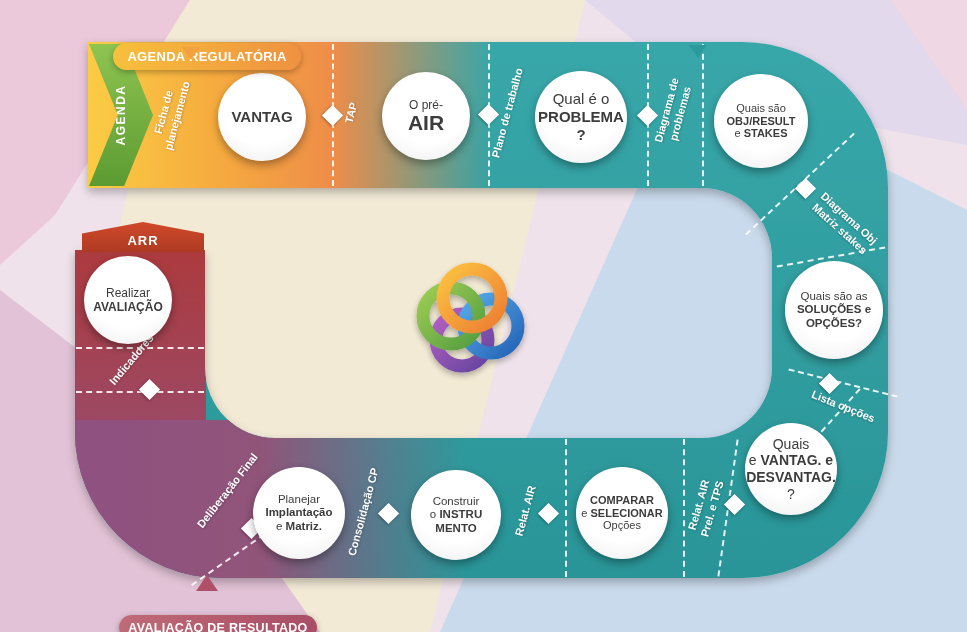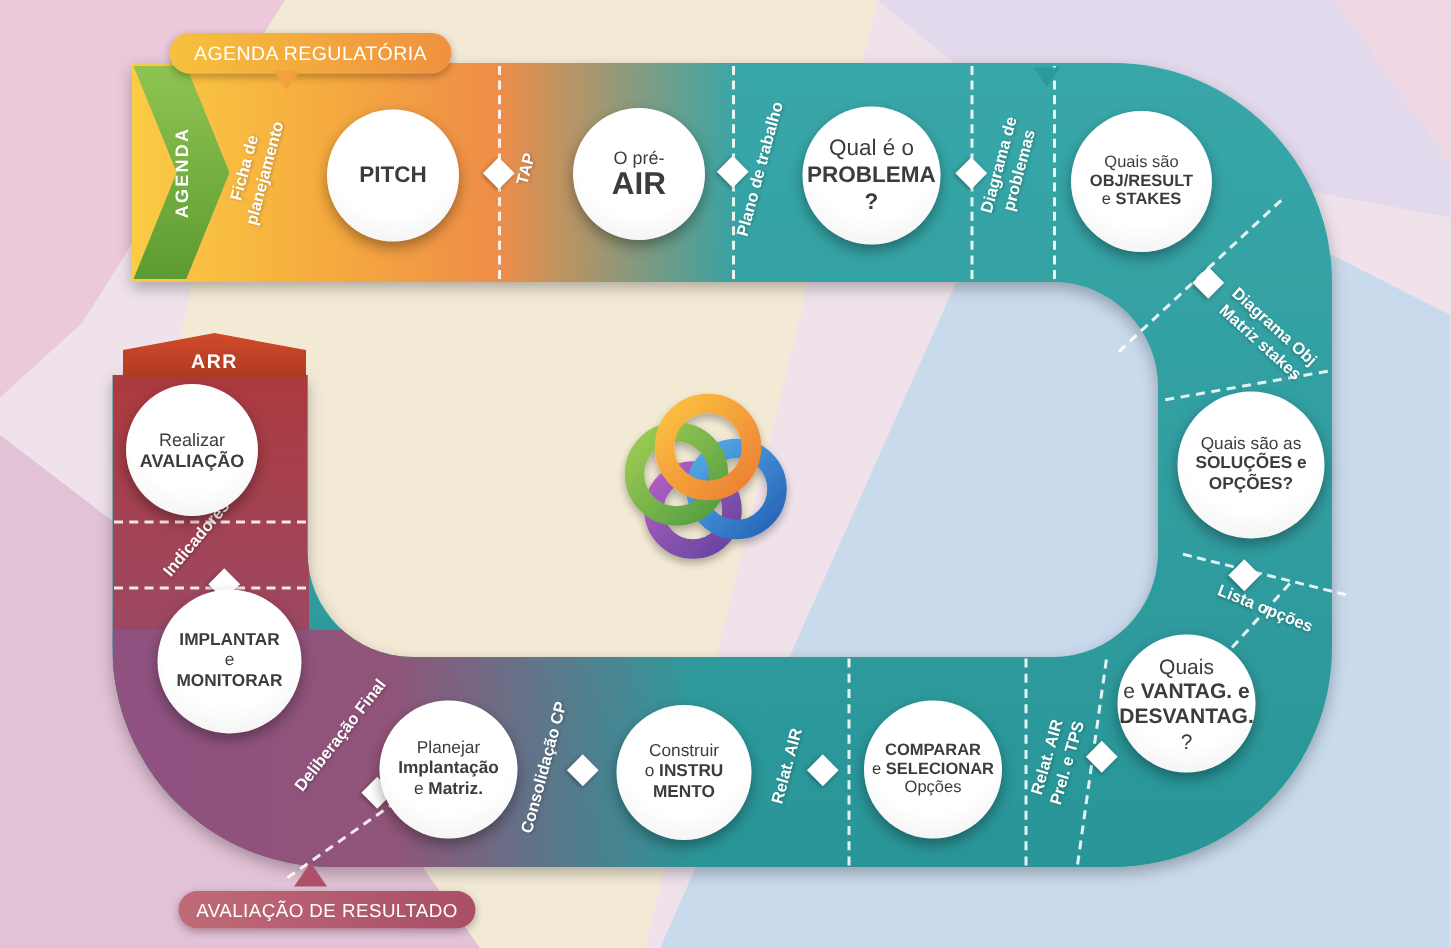--- a/index.html
+++ b/index.html
@@ -18,22 +18,22 @@
   
   .node{position:absolute;border-radius:50%;
     background:radial-gradient(circle at 50% 32%,#ffffff 58%,#ececec 100%);
     box-shadow:0 4px 9px rgba(0,0,0,.35);
     display:flex;flex-direction:column;align-items:center;justify-content:center;
     color:#3c3c3c;text-align:center;line-height:1.18;}
   .ln{white-space:nowrap;}
   .b{font-weight:700;}
   
   .badge{position:absolute;display:flex;align-items:center;justify-content:center;
-    color:#fff;font-weight:400;border-radius:14px;letter-spacing:.3px;
-    box-shadow:0 2px 6px rgba(0,0,0,.3);}
+    color:#fff;font-weight:700;border-radius:14px;letter-spacing:.3px;
+    box-shadow:0 2px 6px rgba(0,0,0,.3);margin-top:21px;}
   .tri{position:absolute;width:0;height:0;}
   #arr-badge{position:absolute;left:82px;top:222px;width:122px;height:30px;
     background:linear-gradient(180deg,#D14A2B,#AE3A22);
     clip-path:polygon(0% 100%,0% 38%,50% 0%,100% 38%,100% 100%);
     display:flex;align-items:flex-end;justify-content:center;padding-bottom:4px;
     box-sizing:border-box;color:#fff;font-weight:700;font-size:13px;letter-spacing:1px;}
   #agenda-arrow{position:absolute;left:89px;top:44px;width:64px;height:142px;
     background:linear-gradient(180deg,#8FC451,#5C9B32);
     clip-path:polygon(0 0,55% 0,100% 50%,55% 100%,0 100%,45% 50%);}
   #agenda-arrow span{position:absolute;left:50%;top:50%;
@@ -156,21 +156,21 @@
   <div class="diamond" style="left:640px;top:108px"></div>
   <div class="diamond" style="left:798px;top:181px"></div>
   <div class="diamond" style="left:822px;top:376px"></div>
   <div class="diamond" style="left:727px;top:497px"></div>
   <div class="diamond" style="left:541px;top:506px"></div>
   <div class="diamond" style="left:381px;top:506px"></div>
   <div class="diamond" style="left:244px;top:521px"></div>
   <div class="diamond" style="left:142px;top:382px"></div>
 
   <div class="node" style="left:218px;top:73px;width:88px;height:88px;font-size:15px">
-    <div class="ln b">PITCH</div>
+    <div class="ln b">VANTAG</div>
   </div>
   <div class="node" style="left:382px;top:72px;width:88px;height:88px;font-size:12px">
     <div class="ln">O pré-</div>
     <div class="ln b" style="font-size:21px;line-height:1.05">AIR</div>
   </div>
   <div class="node" style="left:535px;top:71px;width:92px;height:92px;font-size:15px">
     <div class="ln">Qual é o</div>
     <div class="ln b">PROBLEMA</div>
     <div class="ln b">?</div>
   </div>
@@ -197,25 +197,20 @@
   </div>
   <div class="node" style="left:411px;top:470px;width:90px;height:90px;font-size:11.5px">
     <div class="ln">Construir</div>
     <div class="ln"><span>o </span><span class="b">INSTRU</span></div>
     <div class="ln b">MENTO</div>
   </div>
   <div class="node" style="left:253px;top:467px;width:92px;height:92px;font-size:11.5px">
     <div class="ln">Planejar</div>
     <div class="ln b">Implantação</div>
     <div class="ln"><span>e </span><span class="b">Matriz.</span></div>
-  </div>
-  <div class="node" style="left:105px;top:393px;width:96px;height:96px;font-size:11.5px">
-    <div class="ln b">IMPLANTAR</div>
-    <div class="ln">e</div>
-    <div class="ln b">MONITORAR</div>
   </div>
   <div class="node" style="left:84px;top:256px;width:88px;height:88px;font-size:12px">
     <div class="ln">Realizar</div>
     <div class="ln b">AVALIAÇÃO</div>
   </div>
 
   <div id="agenda-arrow">
     <span>AGENDA</span>
   </div>
 

